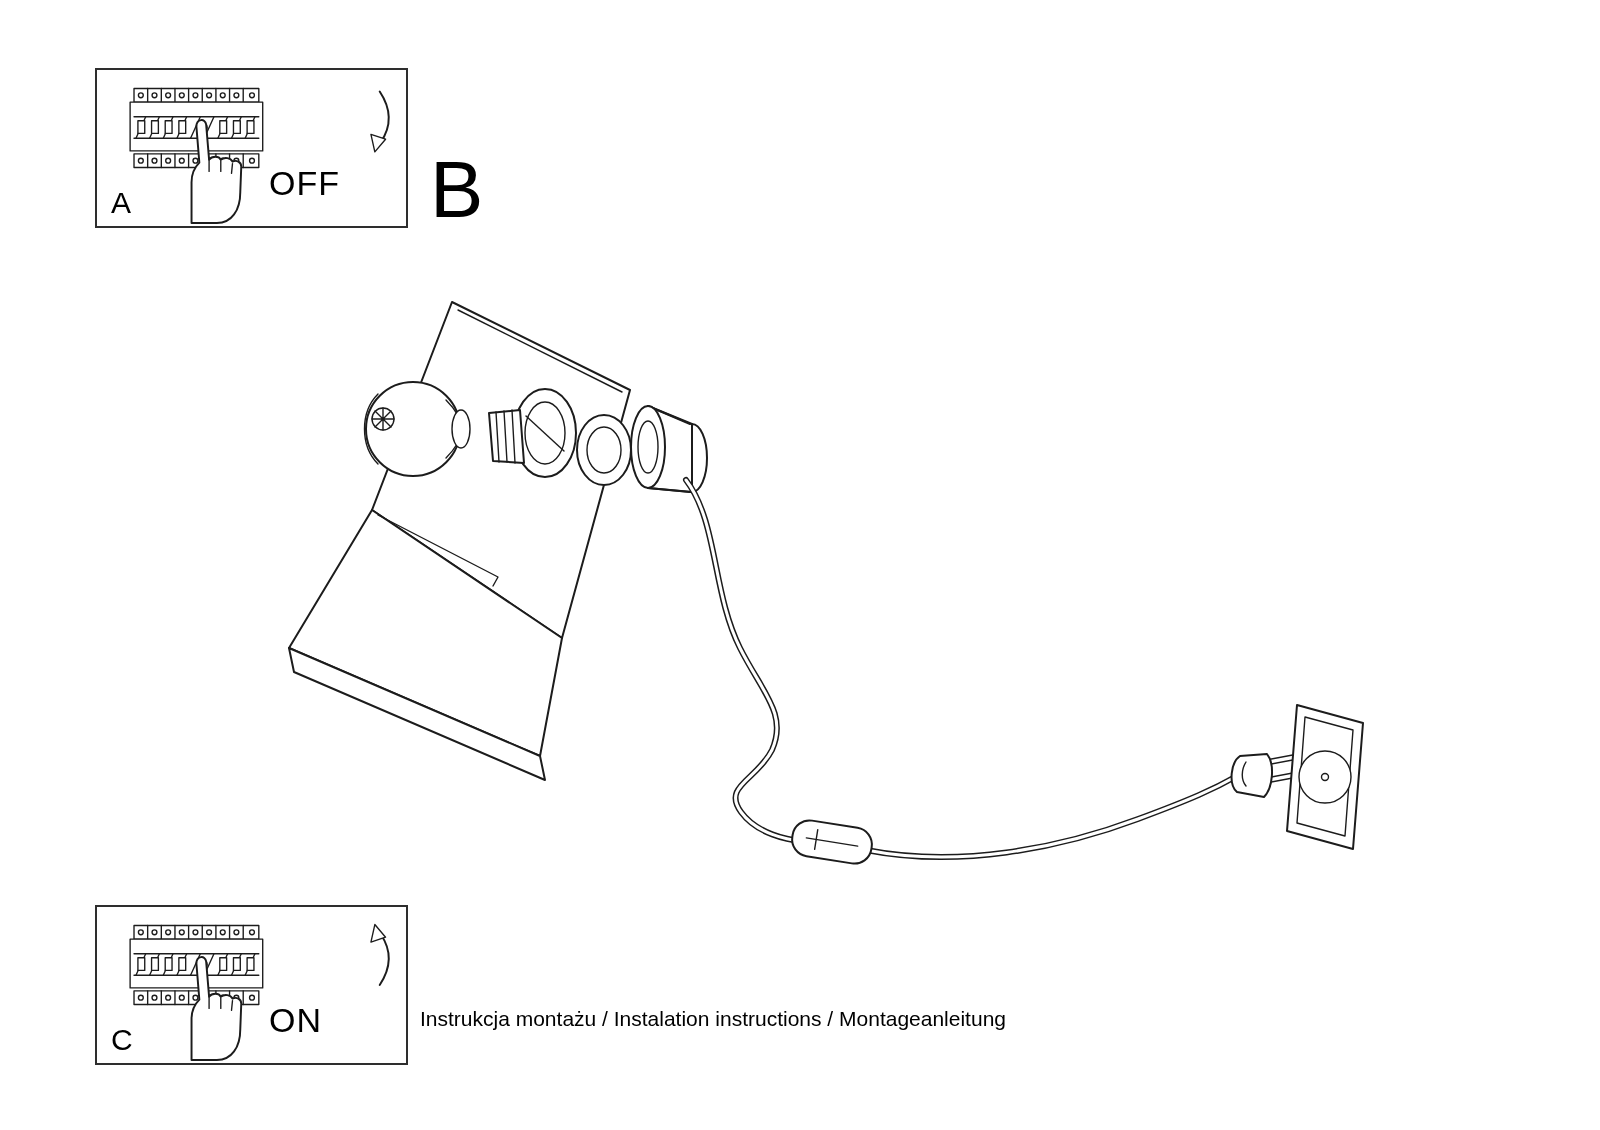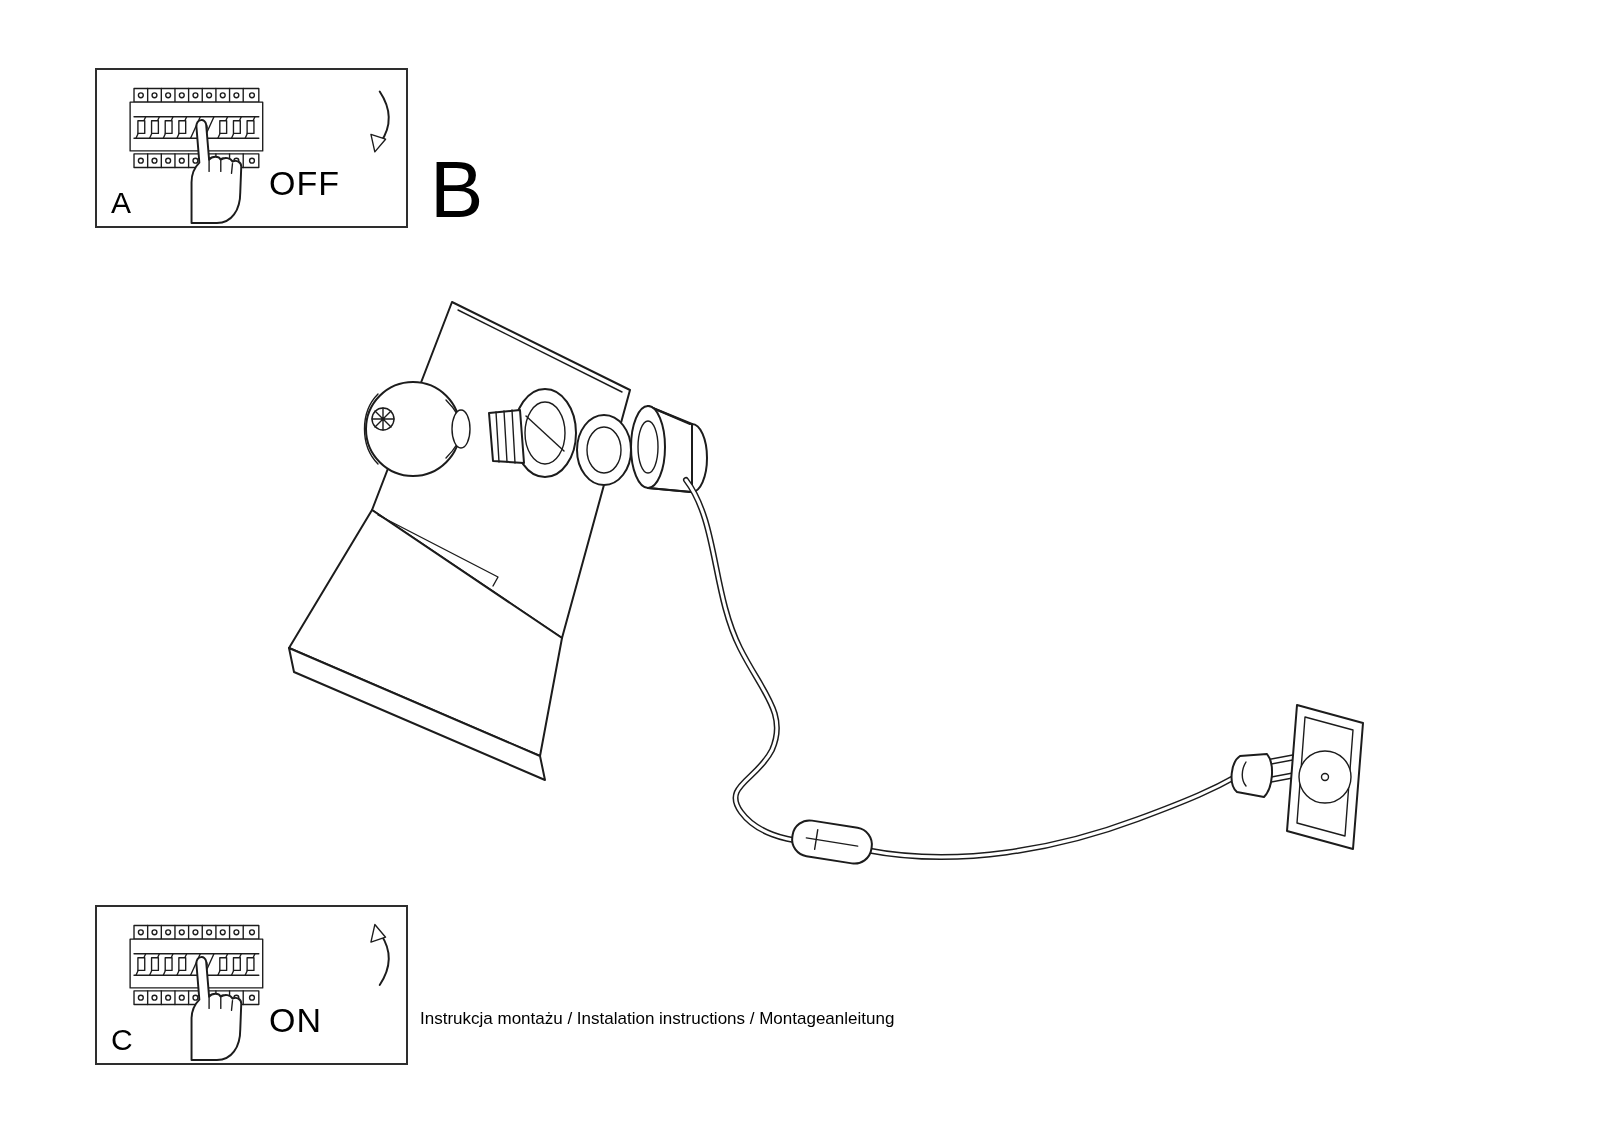--- a/index.html
+++ b/index.html
@@ -18,21 +18,21 @@
     position:absolute;left:14px;bottom:8px;font-size:30px;line-height:1;
   }
   .state-label{
     position:absolute;left:172px;top:96px;font-size:34px;line-height:1;letter-spacing:1px;
   }
   .big-b{
     position:absolute;left:430px;top:150px;font-size:80px;line-height:1;
   }
   .main-art{position:absolute;left:0;top:0;}
   .footer{
-    position:absolute;left:420px;top:1006px;font-size:17px;line-height:25px;color:#000;
+    position:absolute;left:420px;top:1006px;font-size:21px;line-height:25px;color:#000;
   }
   svg{display:block;}
   .ln{fill:none;stroke:#1c1c1c;stroke-width:2;stroke-linecap:round;stroke-linejoin:round;}
   .ln-thin{fill:none;stroke:#1c1c1c;stroke-width:1.4;stroke-linecap:round;stroke-linejoin:round;}
   .wh{fill:#ffffff;stroke:#1c1c1c;stroke-width:2;stroke-linejoin:round;}
   .wh-thin{fill:#ffffff;stroke:#1c1c1c;stroke-width:1.4;stroke-linejoin:round;}
   .cord-outer{fill:none;stroke:#1c1c1c;stroke-width:6;stroke-linecap:round;}
   .cord-inner{fill:none;stroke:#ffffff;stroke-width:3;stroke-linecap:round;}
 </style>
 </head>

